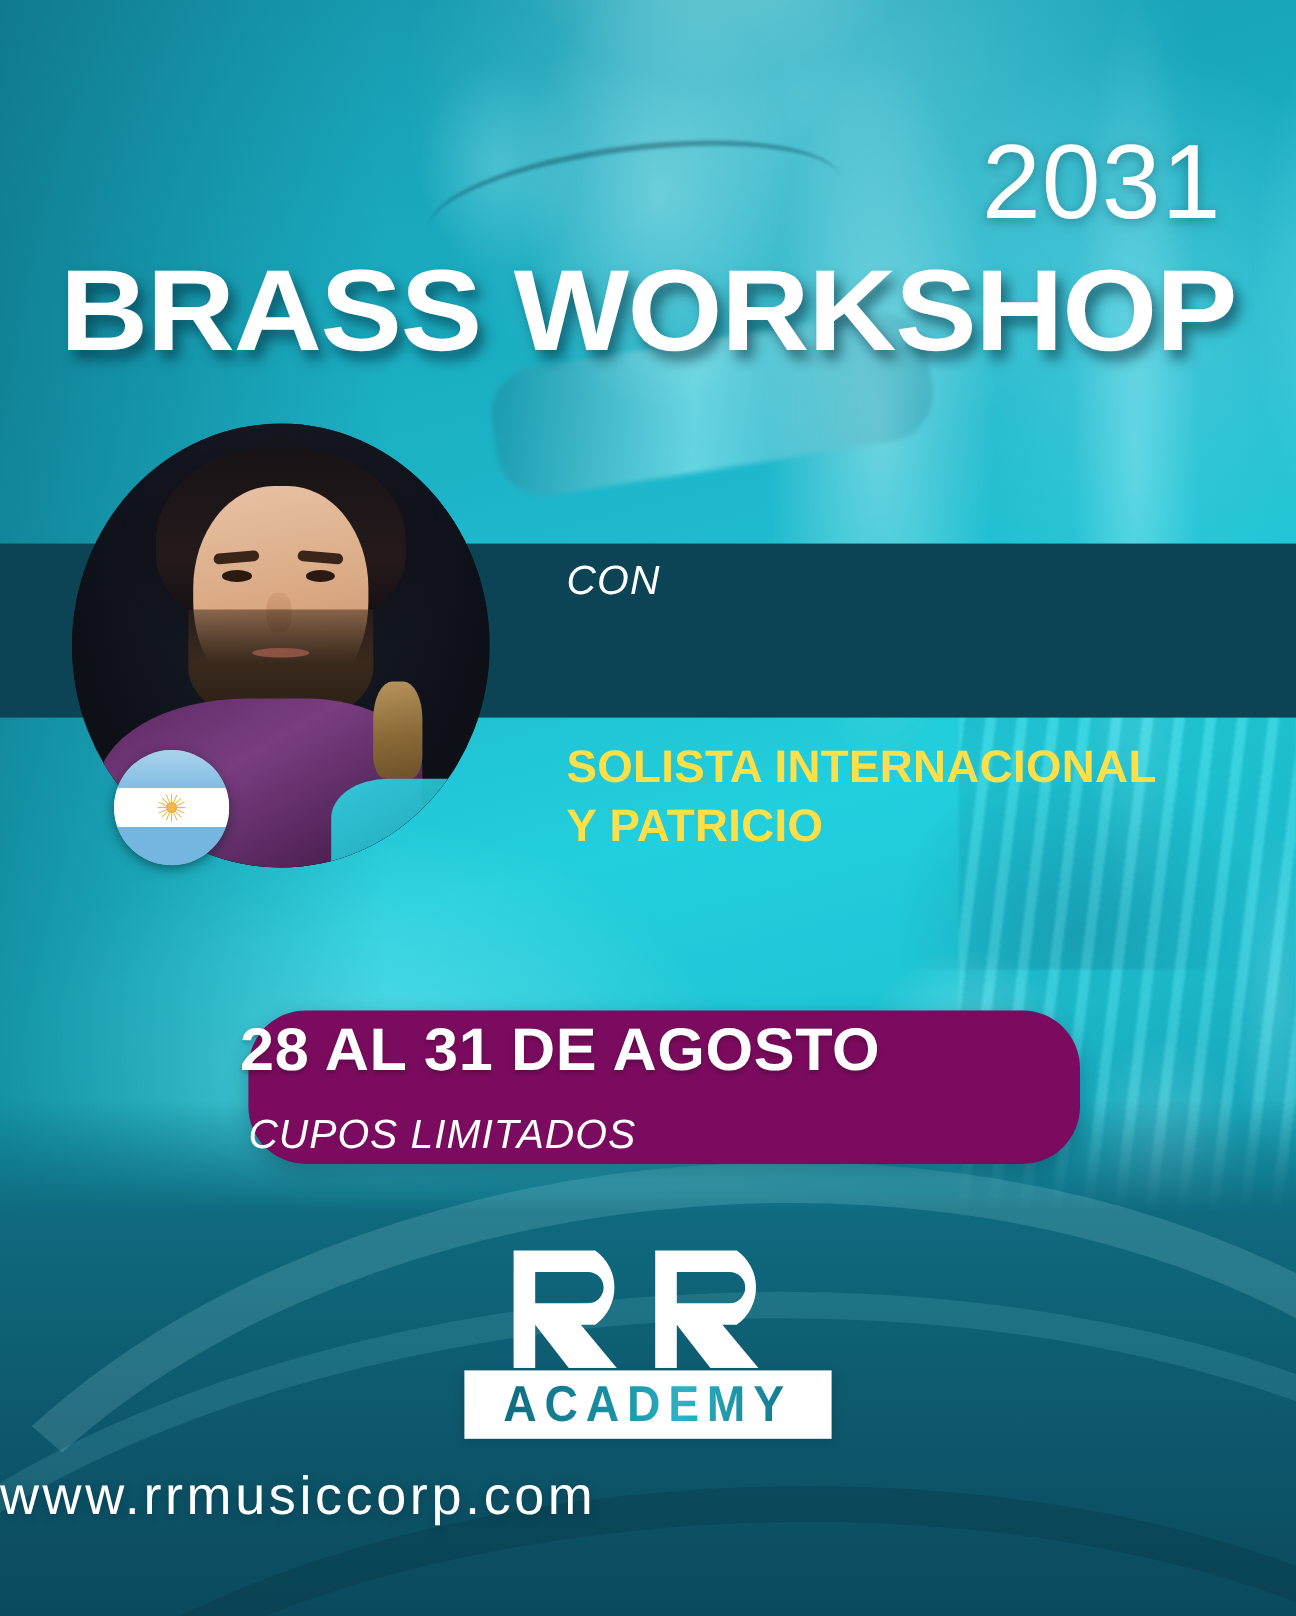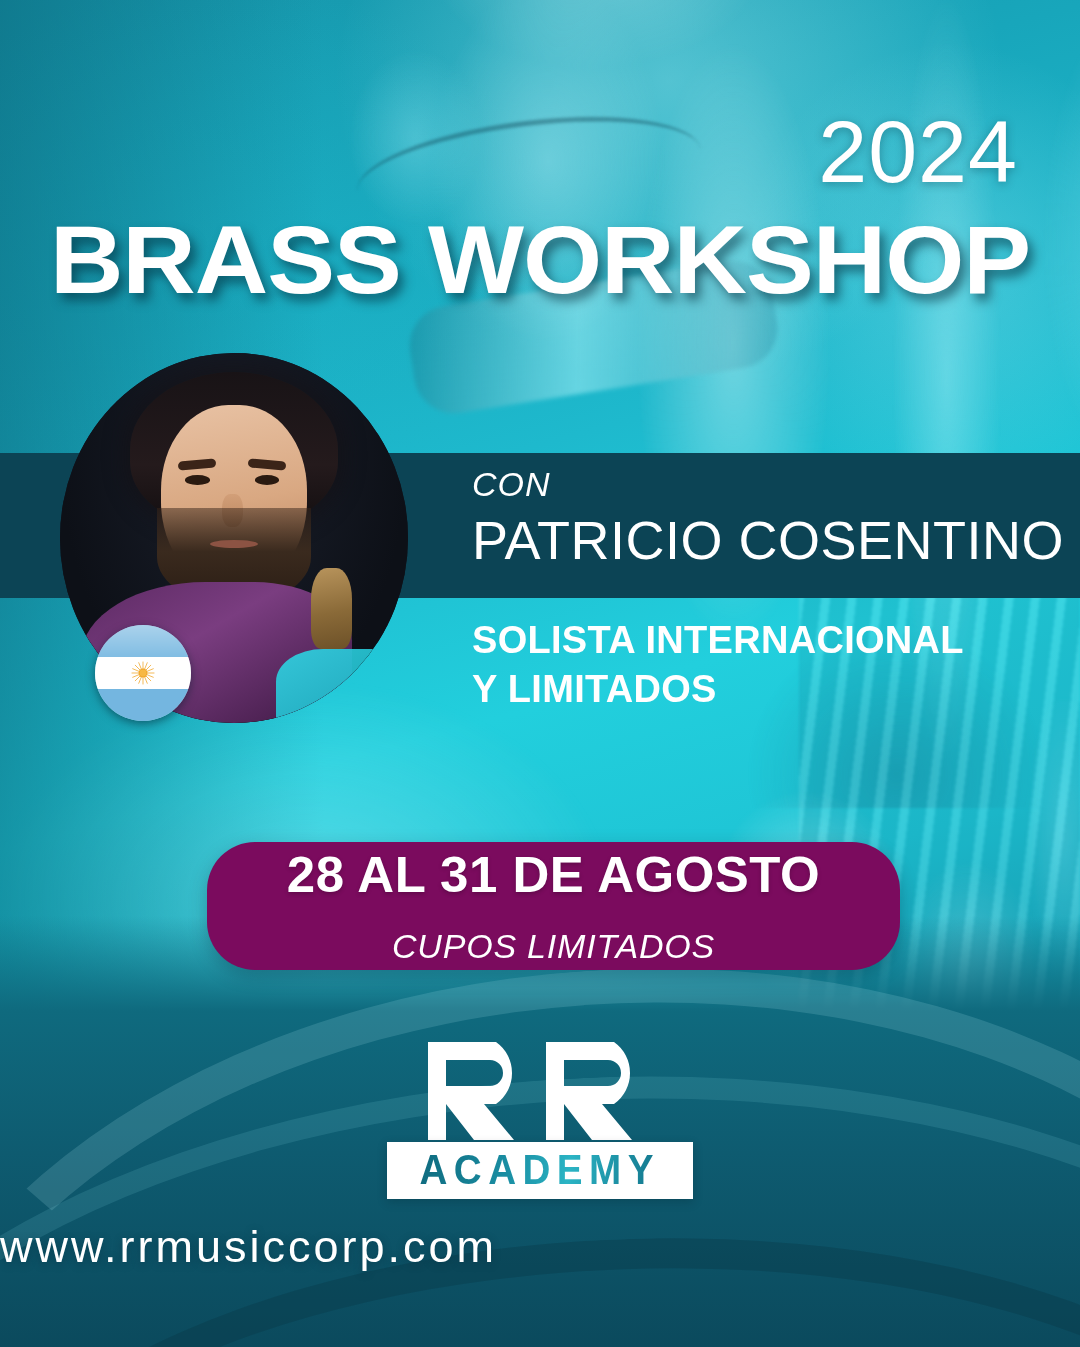--- a/index.html
+++ b/index.html
@@ -165,21 +165,21 @@
   .name-con{
     font-size:34px;line-height:1.1;font-weight:300;letter-spacing:1px;font-style:italic;
   }
   .name-full{
     font-size:54px;line-height:1.15;font-weight:300;letter-spacing:.5px;margin-top:6px;
   }
 
   
   .role{
     position:absolute;left:472px;top:616px;
-    color:#ffffff;
+    color:#fde047;
     font-size:38px;line-height:1.28;
     font-weight:700;
     letter-spacing:.3px;
   }
 
   
   .portrait-wrap{
     position:absolute;left:60px;top:353px;width:348px;height:370px;
   }
   .portrait{
@@ -251,21 +251,21 @@
     background:linear-gradient(180deg,rgba(255,255,255,.5),rgba(255,255,255,0));
     border-radius:50% 50% 50% 50%/70% 70% 30% 30%;
   }
 
   
   .date-box{
     position:absolute;left:207px;top:842px;width:693px;height:128px;
     background:#7b0b5e;
     border-radius:48px;
     box-shadow:0 6px 18px rgba(0,30,45,.28);
-    display:flex;flex-direction:column;align-items:center;justify-content:center;gap:13px;
+    display:flex;flex-direction:column;justify-content:center;gap:13px;
   }
   .date-main{
     color:#ffffff;
     font-size:50px;line-height:1;font-weight:700;
     letter-spacing:.5px;
     transform:scaleX(1.02);
     text-shadow:0 2px 4px rgba(0,0,0,.22);
   }
   .date-sub{
     color:#ffffff;
@@ -324,21 +324,21 @@
   <div class="bg-leftfill"></div>
   <div class="bg-bottomfill"></div>
 
   <div class="arc arc-a"></div>
   <div class="arc arc-b"></div>
   <div class="arc arc-c"></div>
   <div class="arc arc-bottom-1"></div>
   <div class="arc arc-bottom-2"></div>
   <div class="arc arc-bottom-3"></div>
 
-  <div class="year">2024</div>
+  <div class="year">2031</div>
 
   <div class="title">BRASS WORKSHOP</div>
 
   <div class="dark-band"></div>
 
   <div class="portrait-wrap">
     <div class="portrait">
       <div class="pt-bg"></div>
       <div class="pt-hair"></div>
       <div class="pt-face"></div>
@@ -379,26 +379,25 @@
           </g>
           <circle cx="50" cy="50" r="13" fill="#f7b843"></circle>
         </g>
       </svg>
       <div class="flag-gloss"></div>
     </div>
   </div>
 
   <div class="name-block">
     <div class="name-con">CON</div>
-    <div class="name-full">PATRICIO COSENTINO</div>
   </div>
 
   <div class="role">
     <div>SOLISTA INTERNACIONAL</div>
-    <div>Y LIMITADOS</div>
+    <div>Y PATRICIO</div>
   </div>
 
   <div class="date-box">
     <div class="date-main">28 AL 31 DE AGOSTO</div>
     <div class="date-sub">CUPOS LIMITADOS</div>
   </div>
 
   <div class="logo">
     <svg class="logo-rr" width="232" height="106" viewBox="0 0 232 106">
       <g fill="#ffffff">

